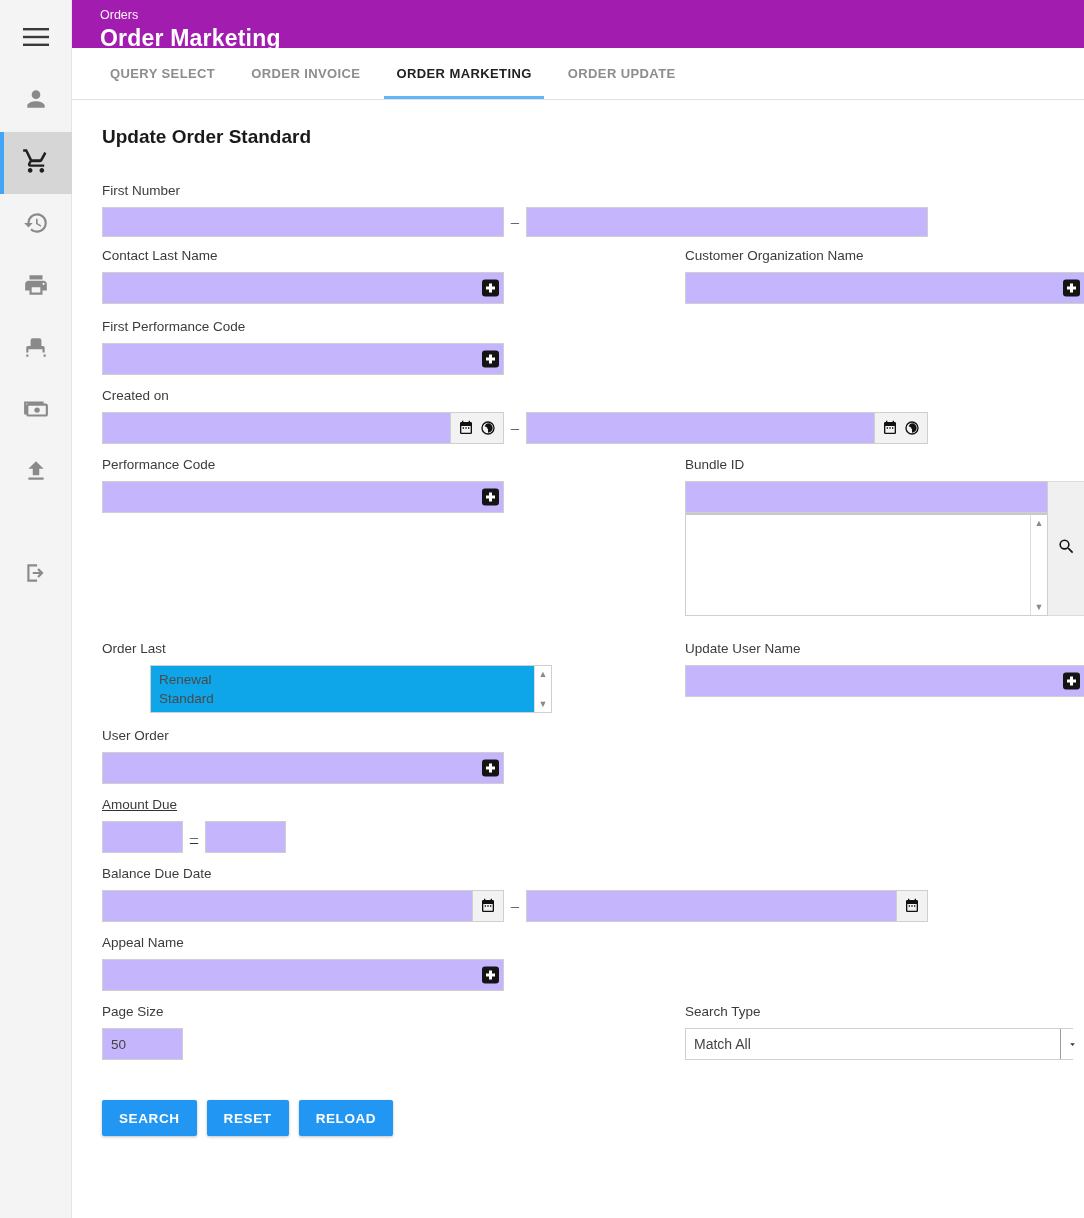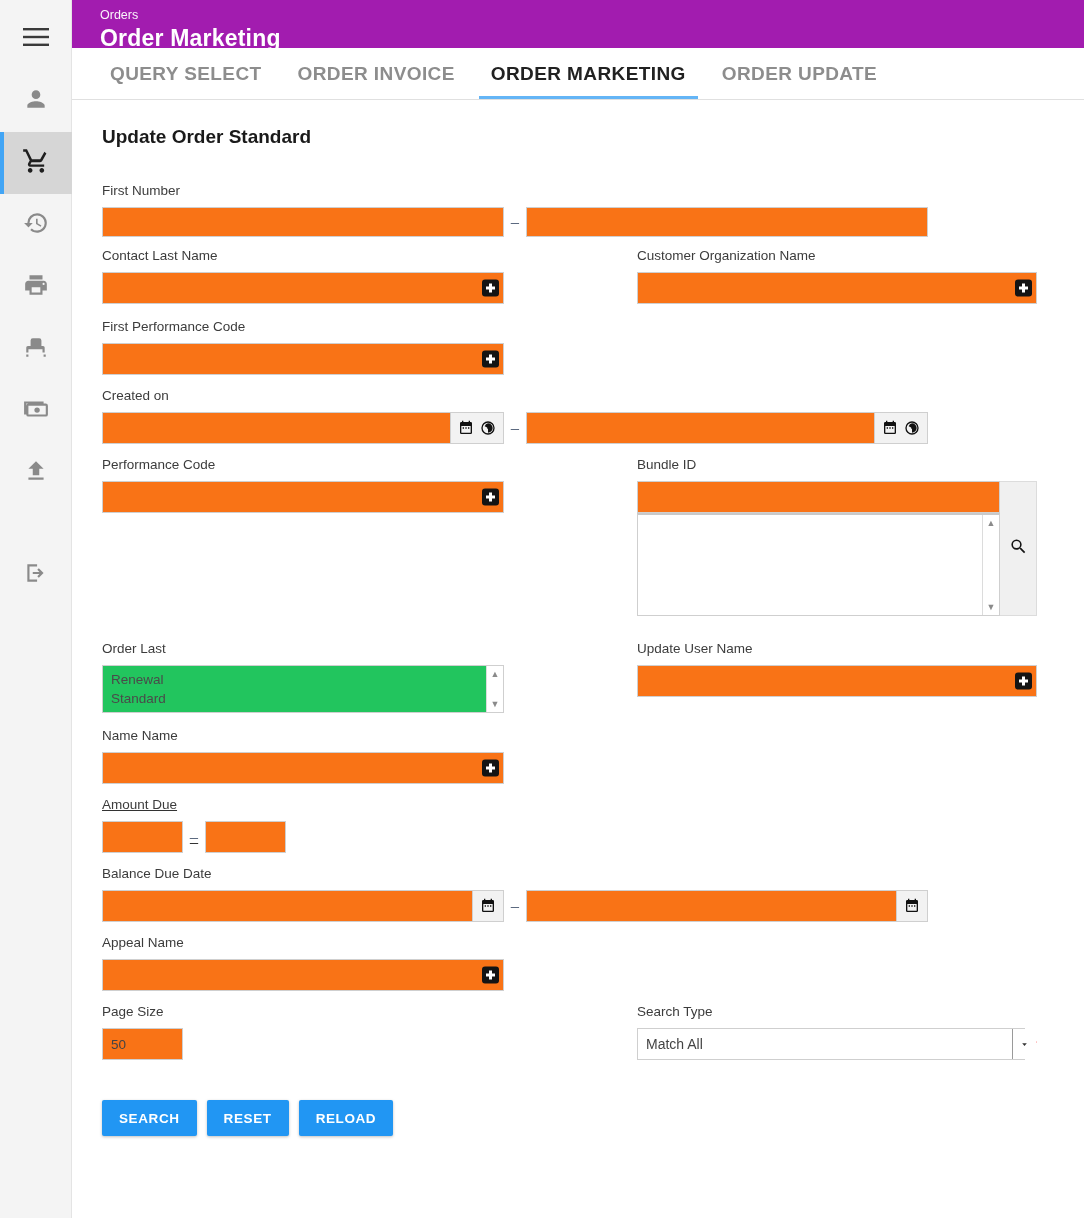--- a/index.html
+++ b/index.html
@@ -48,45 +48,45 @@
   .topbar .crumb { font-size: 12.5px; opacity: .95; line-height: 16px; margin-bottom: 1px; }
   .topbar .title { font-size: 23px; font-weight: bold; line-height: 28px; letter-spacing: .2px; }
 
   .tabs {
     height: 52px; background: #fff;
     border-bottom: 1px solid #e0e0e0;
     display: flex; align-items: stretch; padding-left: 20px;
   }
   .tab {
     display: flex; align-items: center; padding: 0 18px;
-    font-size: 19px; font-weight: bold; letter-spacing: .4px;
+    font-size: 13px; font-weight: bold; letter-spacing: .4px;
     color: #8d8d8d; cursor: pointer; position: relative;
     text-transform: uppercase;
   }
   .tab.active { color: #212121; }
   .tab.active::after {
     content: ""; position: absolute; left: 6px; right: 6px; bottom: 0;
     height: 3px; background: #64b5f6;
   }
 
   .content { flex: 1; padding: 26px 30px 0 30px; overflow: hidden; }
   .page-title { font-size: 19px; font-weight: bold; color: #1a1a1a; margin: 0 0 34px 0; }
 
   
-  .row { display: flex; margin-bottom: 0; }
+  .row { display: flex; margin-bottom: 0; gap: 48px; }
   .col-l { width: 535px; }
   .col-r { width: 400px; }
   .field { margin-bottom: 14px; }
   .flabel {
     font-size: 13.5px; color: #3c3c3c; line-height: 18px;
     margin-bottom: 7px; display: block;
   }
 
   .ipt {
-    height: 30px; border: 1px solid #cfcfcf; background: #f97316;
+    height: 30px; border: 1px solid #cfcfcf; background: #c4b5fd;
     font-family: "Liberation Sans", sans-serif; font-size: 13.5px;
     color: #444; padding: 3px 8px; outline: none;
   }
 
   .dash {
     width: 22px; text-align: center; color: #5c6a80;
     font-size: 15px; line-height: 30px; flex: none;
     user-select: none;
   }
 
@@ -109,23 +109,23 @@
   .grp .ipt { border-right: none; flex: 1; }
   .addon {
     border: 1px solid #cfcfcf; background: #f2f2f2;
     display: flex; align-items: center; justify-content: center;
     gap: 6px; padding: 0 7px; cursor: pointer;
   }
   .addon svg { display: block; }
 
   
   .listbox {
-    border: 1px solid #cfcfcf; background: #22c55e;
+    border: 1px solid #cfcfcf; background: #0ea5e9;
     font-size: 13.5px; color: #4a4a4a;
-    padding: 4px 0 16px 8px; position: relative; overflow: hidden;
+    padding: 4px 0 16px 8px; position: relative; overflow: hidden; margin-left: 48px;
   }
   .listbox .opt { line-height: 17px; padding: 1px 0; cursor: pointer; }
   .vscroll {
     position: absolute; right: 0; top: 0; bottom: 0; width: 17px;
     background: #fff; border-left: 1px solid #dcdcdc;
     display: flex; flex-direction: column; justify-content: space-between;
     align-items: center; cursor: pointer;
   }
   .vscroll .arr { font-size: 9px; color: #8a8a8a; line-height: 14px; padding: 1px 0; }
 
@@ -400,21 +400,21 @@
             <label class="flabel">Update User Name</label>
             <div class="wrap-plus" style="width:400px;">
               <input class="ipt" style="height: 32px;" value="" placeholder="">
               <span class="plus-btn"></span>
             </div>
           </div>
         </div>
       </div>
 
       <div class="field" style="margin-bottom:12px;">
-        <label class="flabel">Name Name</label>
+        <label class="flabel">User Order</label>
         <div class="wrap-plus" style="width:402px;">
           <input class="ipt" style="height: 32px;" value="" placeholder="">
           <span class="plus-btn"></span>
         </div>
       </div>
 
       <div class="field" style="margin-bottom:12px;text-decoration:underline;">
         <label class="flabel">Amount Due</label>
         <div style="display:flex;align-items:center;">
           <input class="ipt" style="width: 81px; height: 32px;" value="" placeholder="">

